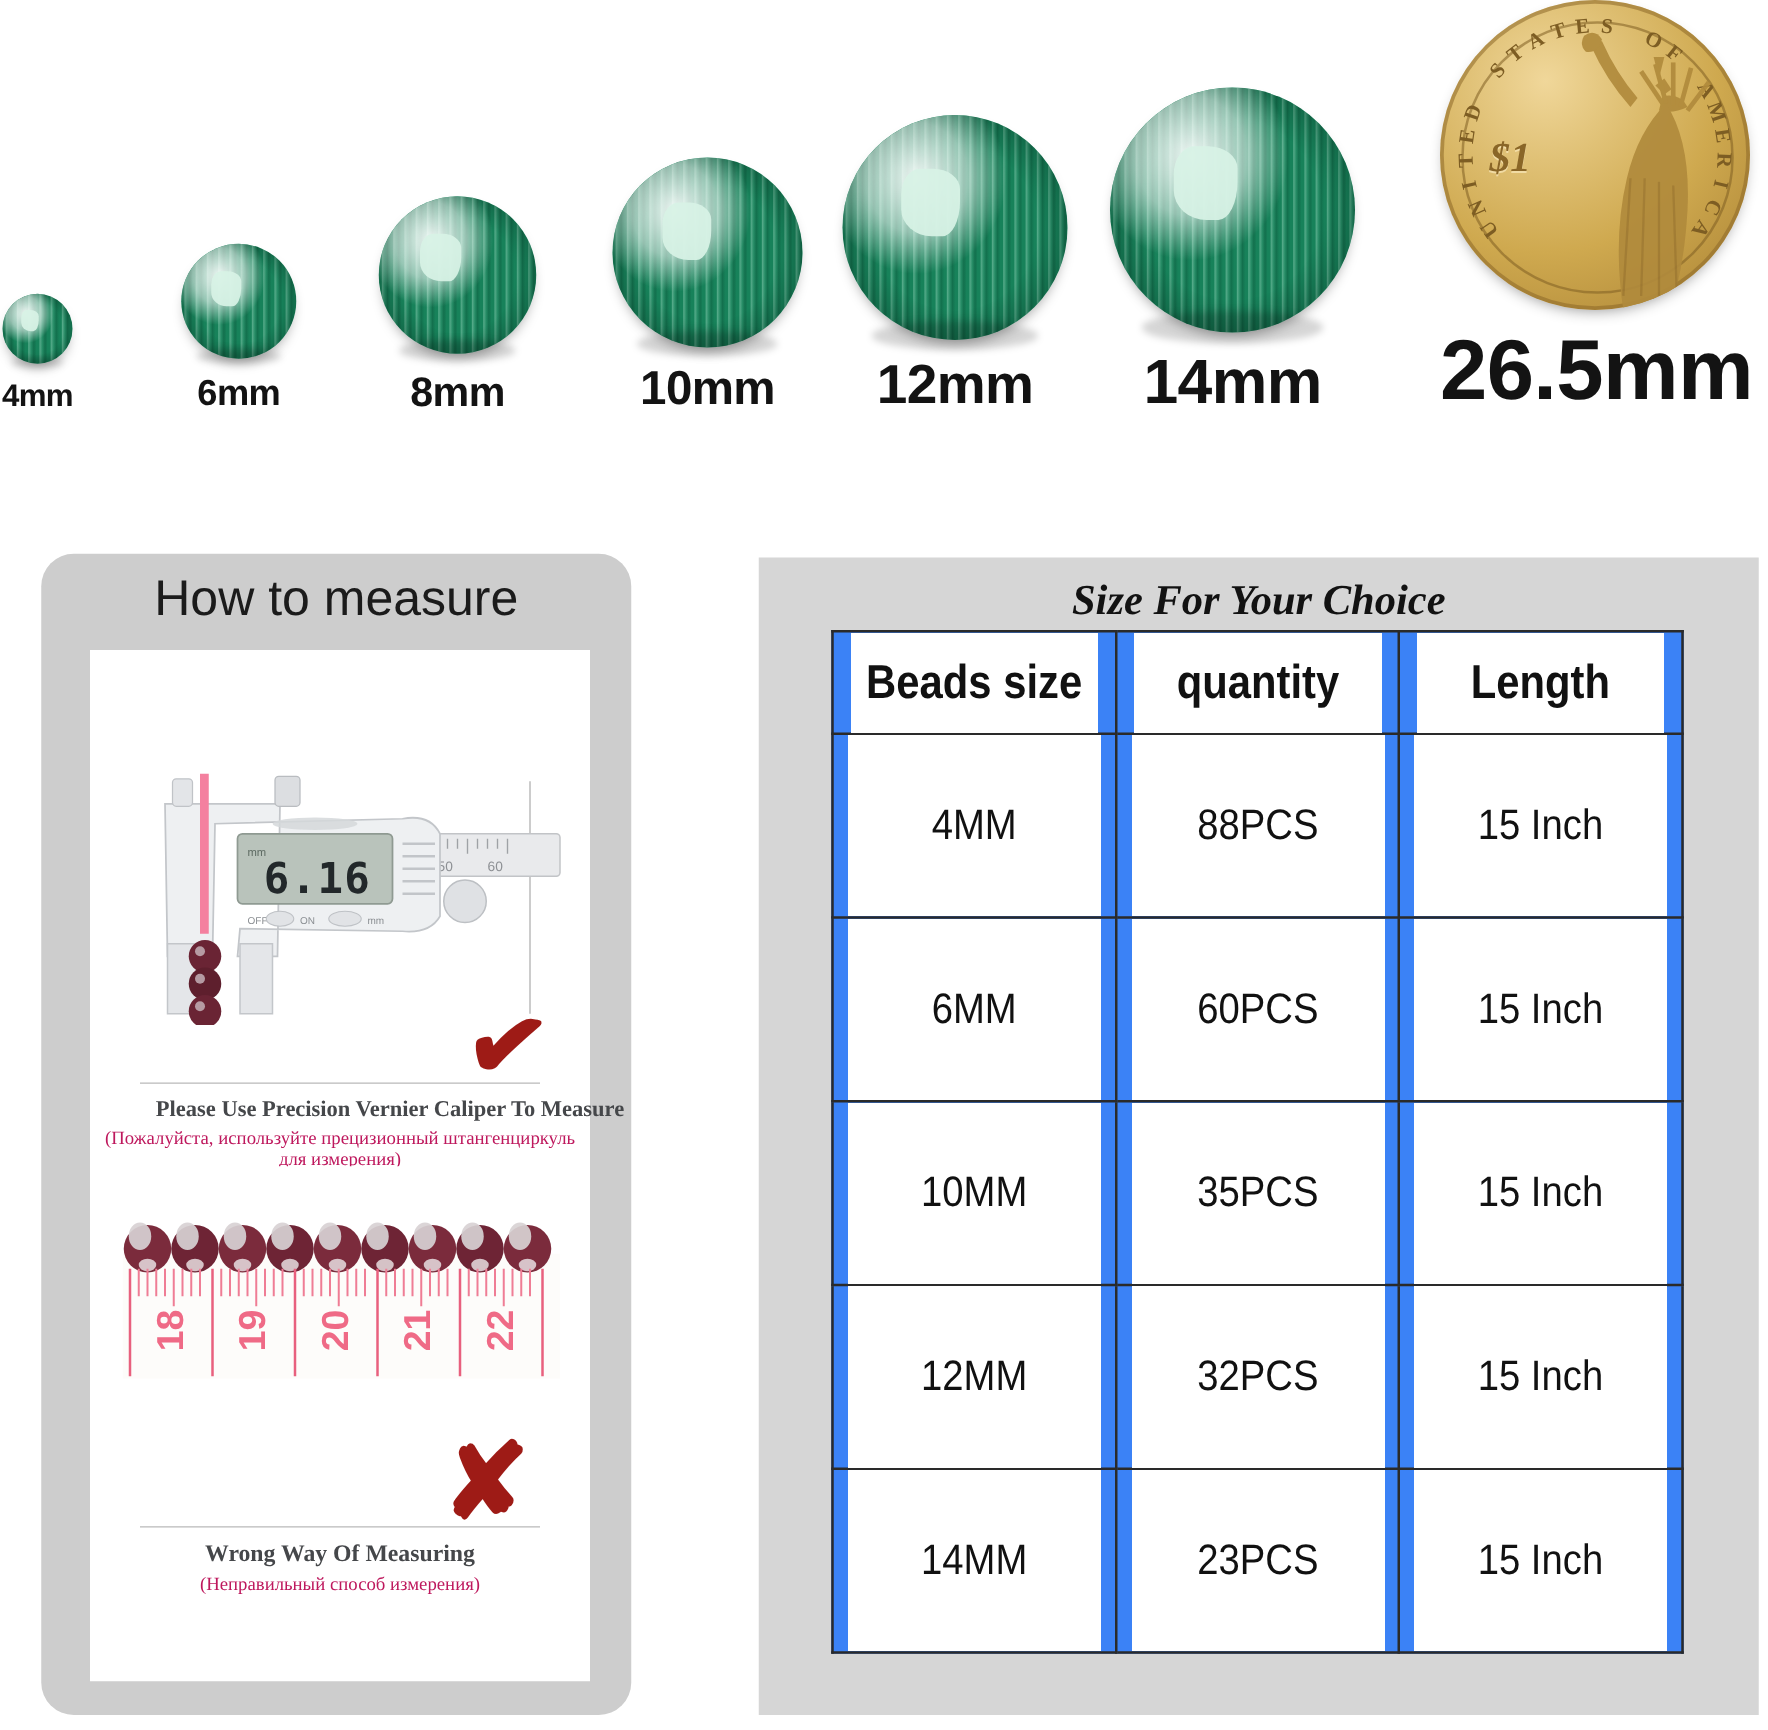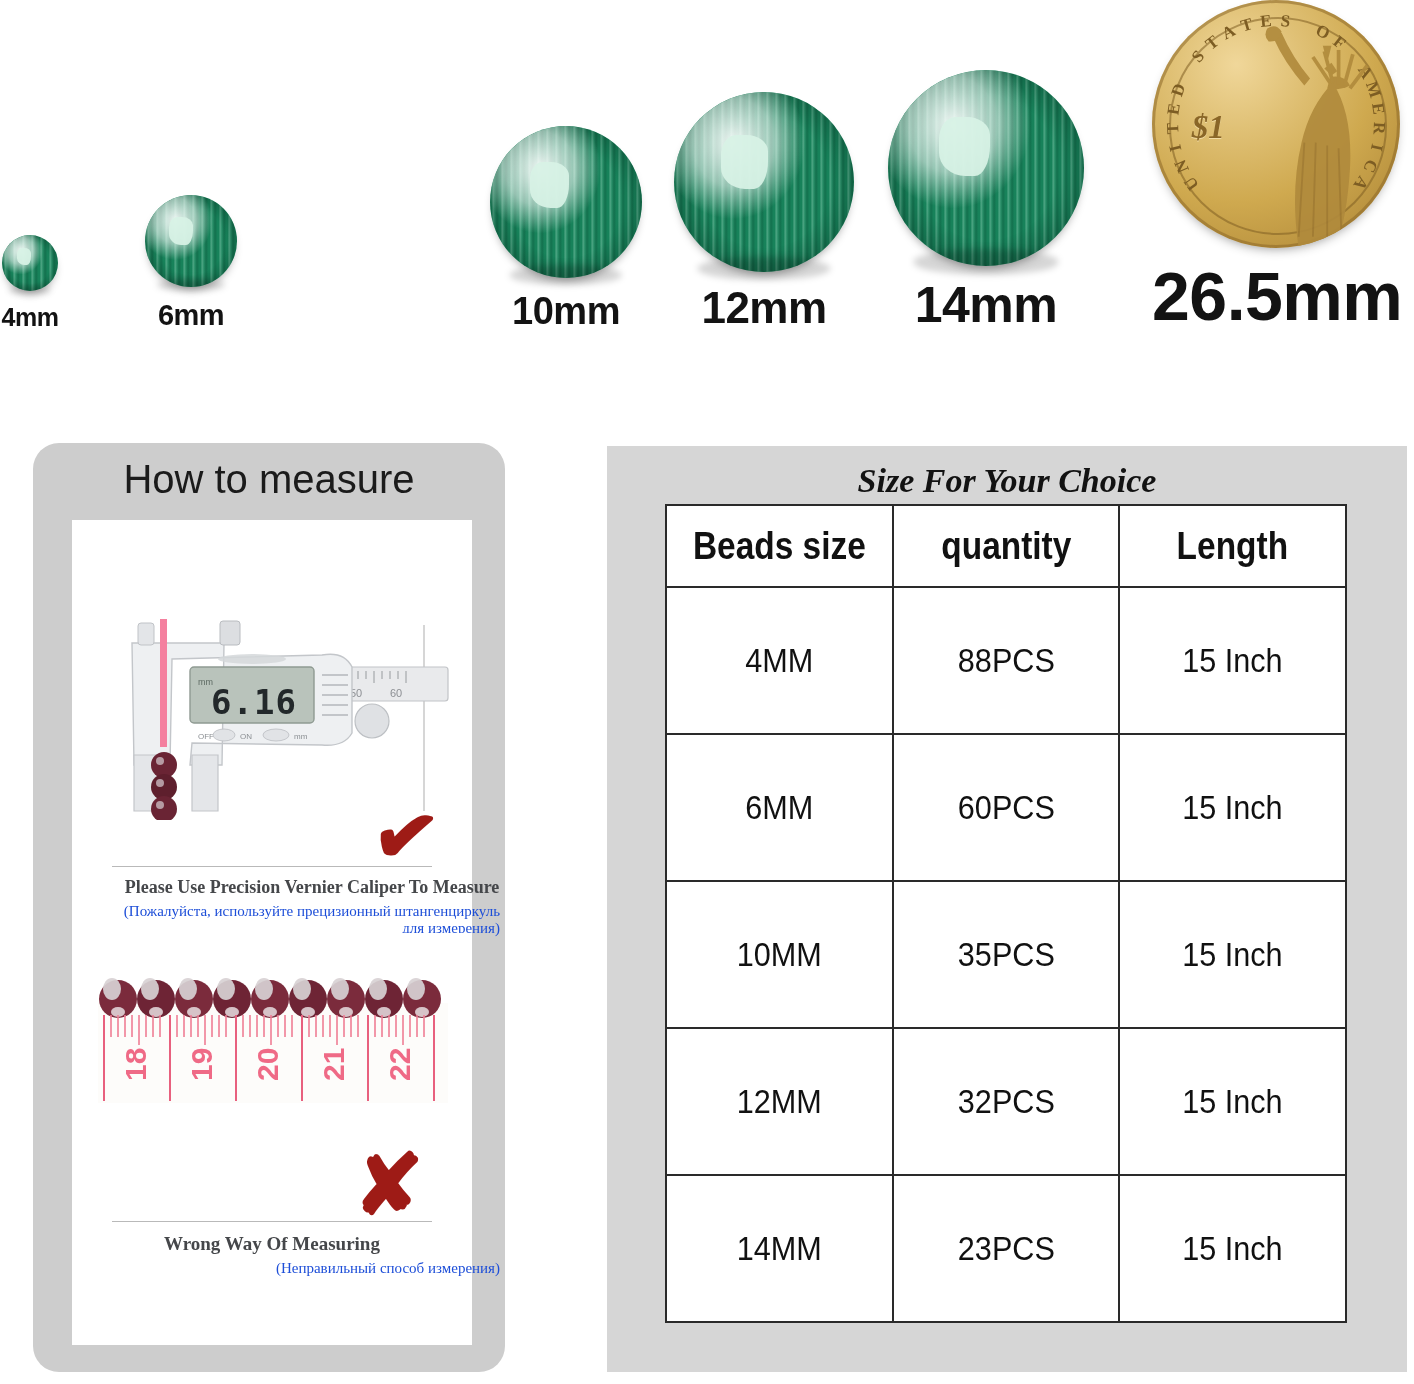--- a/index.html
+++ b/index.html
@@ -185,24 +185,23 @@
     position: absolute;
     width: 100%;
     text-align: center;
     font-family: "Liberation Serif", serif;
     font-weight: bold;
     color: #45474a;
   }
   .cap-ru {
     position: absolute;
     width: 100%;
-    text-align: right;
+    text-align: center;
     font-family: "Liberation Serif", serif;
-    color: #1d4ed8;
-    margin-left: 28px;
+    color: #be185d;
   }
 
   
   .photo-svg { position: absolute; display: block; }
 
   
   .mark {
     position: absolute;
     font-weight: bold;
     color: #9e1b16;
@@ -229,21 +228,21 @@
     font-weight: bold;
     font-size: 34px;
     color: #121212;
   }
   #size-table {
     position: absolute;
     left: 58px;
     top: 58px;
     width: 682px;
     border-collapse: collapse;
-    background: #ffffff;
+    background: #3b82f6;
     table-layout: fixed;
   }
   #size-table th, #size-table td {
     border: 2px solid #2a2a2a;
     text-align: center;
     color: #111111;
     background: #ffffff;
   }
   #size-table th {
     height: 78px;
@@ -273,20 +272,29 @@
       <span class="size-label" style="font-size: 25px;">4mm</span>
     </div>
     <div class="size-item" style="left: 116px; width: 150px; bottom: 70px;">
       <div class="bead-wrap" style="width: 92px; height: 92px; margin-bottom: 14px;">
         <div class="bead" style="width: 92px; height: 92px;">
           <div style="position: absolute; left: 26%; top: 24%; width: 23.92px; height: 27.6px; background: rgb(216, 243, 230); opacity: 0.93; border-radius: 32% 46% 30% 52% / 38% 30% 52% 40%; filter: blur(0.6px); z-index: 3;"></div>
         </div>
         <div class="bead-shadow" style="width: 68.08px; height: 11.96px; bottom: -4.14px;"></div>
       </div>
       <span class="size-label" style="font-size: 29px;">6mm</span>
+    </div>
+    <div class="size-item" style="left: 291px; width: 150px; bottom: 70px;">
+      <div class="bead-wrap" style="width: 126px; height: 126px; margin-bottom: 14px;">
+        <div class="bead" style="width: 126px; height: 126px;">
+          <div style="position: absolute; left: 26%; top: 24%; width: 32.76px; height: 37.8px; background: rgb(216, 243, 230); opacity: 0.93; border-radius: 32% 46% 30% 52% / 38% 30% 52% 40%; filter: blur(0.6px); z-index: 3;"></div>
+        </div>
+        <div class="bead-shadow" style="width: 93.24px; height: 16.38px; bottom: -5.67px;"></div>
+      </div>
+      <span class="size-label" style="font-size: 33px;">8mm</span>
     </div>
     <div class="size-item" style="left: 490px; width: 152px; bottom: 70px;">
       <div class="bead-wrap" style="width: 152px; height: 152px; margin-bottom: 14px;">
         <div class="bead" style="width: 152px; height: 152px;">
           <div style="position: absolute; left: 26%; top: 24%; width: 39.52px; height: 45.6px; background: rgb(216, 243, 230); opacity: 0.93; border-radius: 32% 46% 30% 52% / 38% 30% 52% 40%; filter: blur(0.6px); z-index: 3;"></div>
         </div>
         <div class="bead-shadow" style="width: 112.48px; height: 19.76px; bottom: -6.84px;"></div>
       </div>
       <span class="size-label" style="font-size: 38px;">10mm</span>
     </div>

